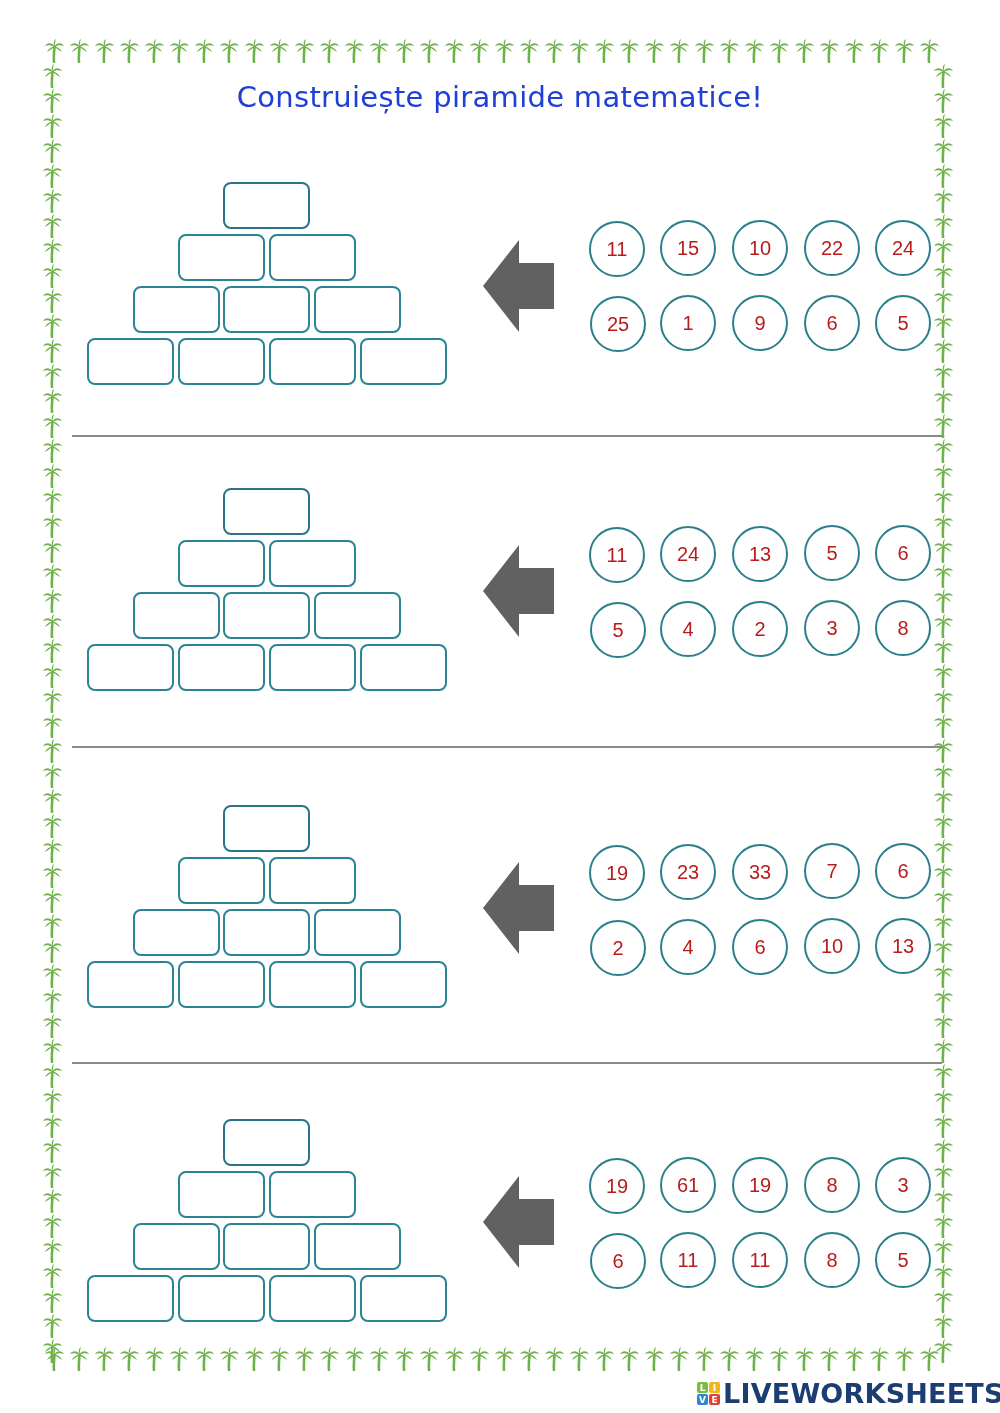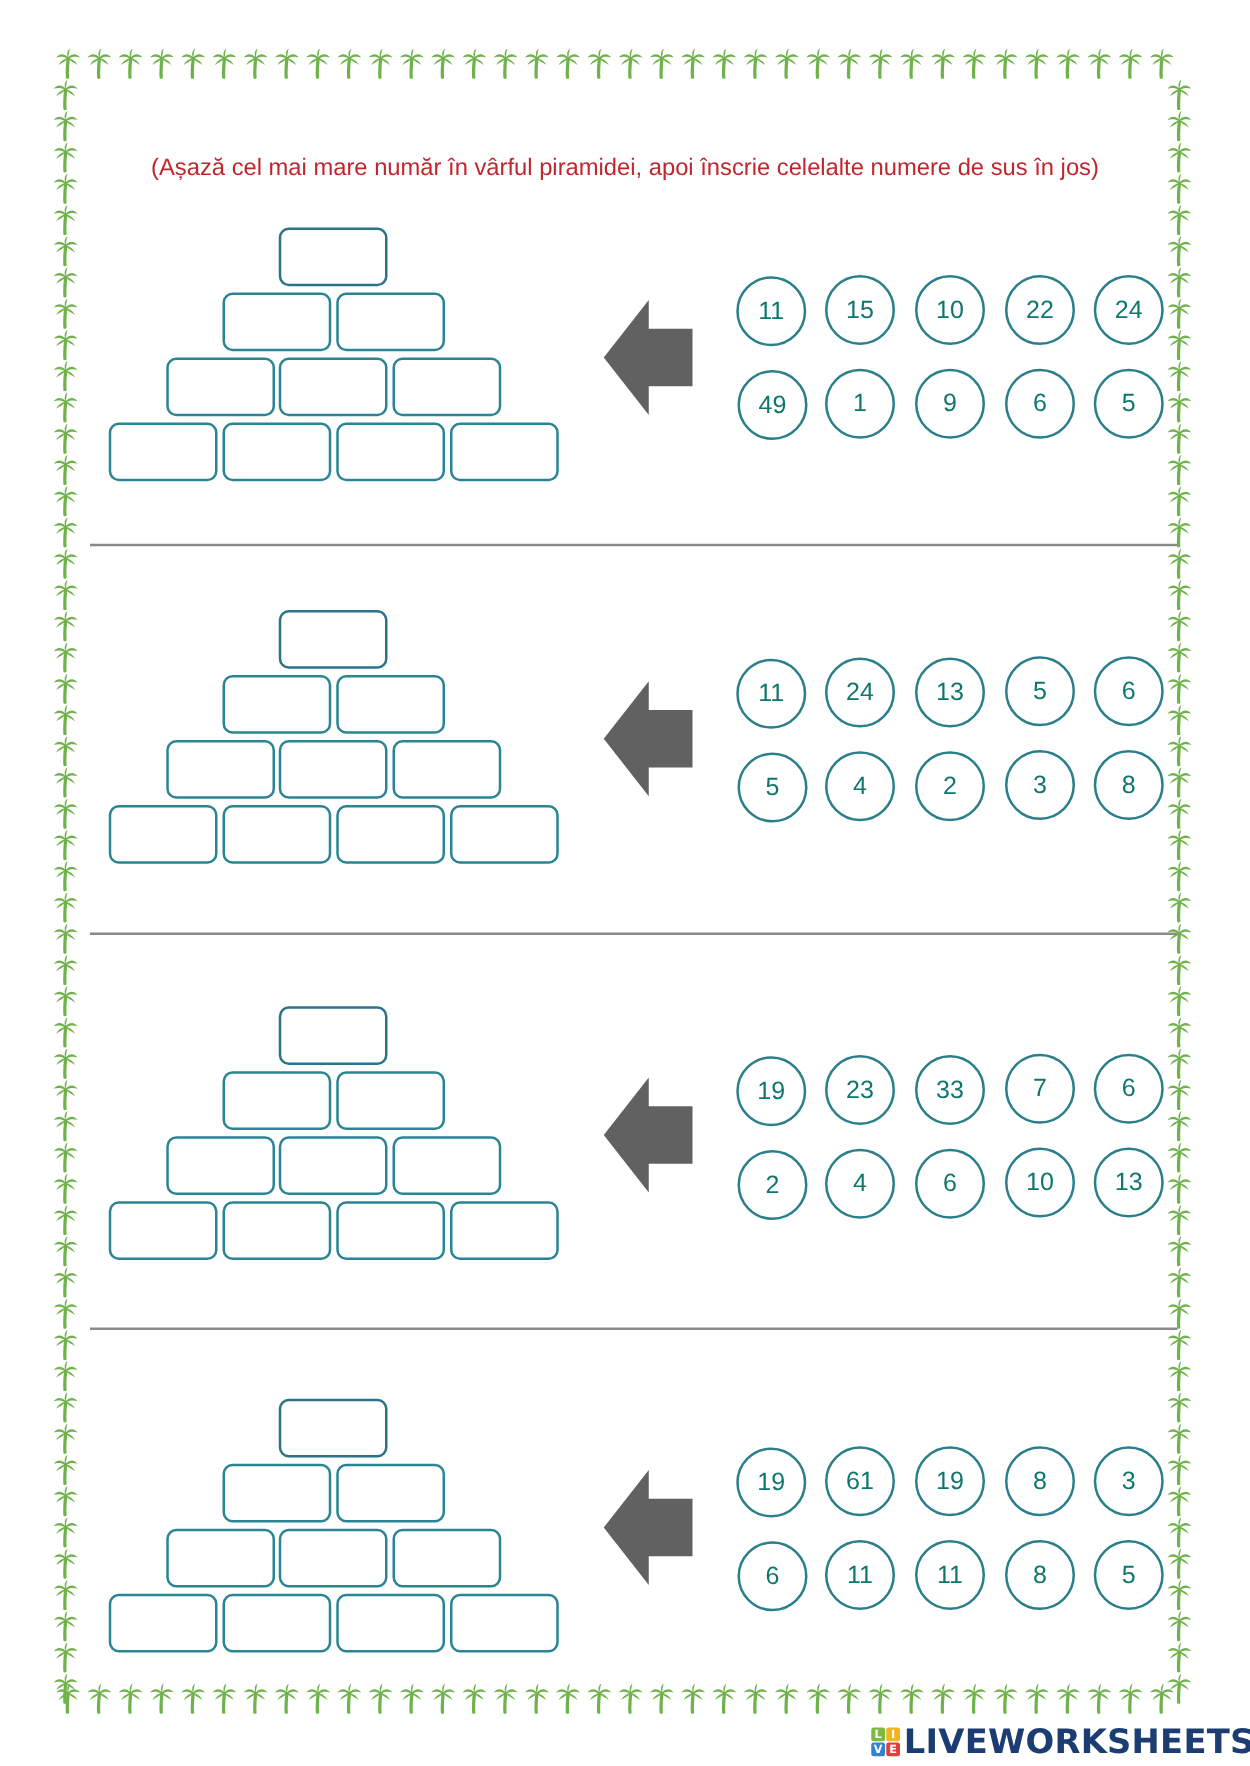--- a/index.html
+++ b/index.html
@@ -7,21 +7,21 @@
   .page { position:absolute; left:0; top:0; width:1000px; height:1413px; }
   .border-row { position:absolute; display:flex; }
   .border-col { position:absolute; display:flex; flex-direction:column; }
   .palm { width:25px; height:25px; display:block; }
   .title { position:absolute; left:0; width:1000px; top:80px; text-align:center; color:#1f3fd6; font-family:"DejaVu Sans", sans-serif; font-size:29px; letter-spacing:0.3px; }
   .subtitle { position:absolute; left:0; width:1000px; top:124px; text-align:center; color:#c0262d; font-family:"Liberation Sans", sans-serif; font-size:19px; }
   .section { position:absolute; left:0; width:1000px; }
   .brick { position:absolute; box-sizing:border-box; width:87px; height:47px; border:2.5px solid #2a8494; border-radius:8px; background:#fff; }
   .brick.b0 { border-color:#2b7388; }
   .arrow { position:absolute; width:72px; height:92px; }
-  .bubble { position:absolute; box-sizing:border-box; width:56px; height:56px; border:2px solid #2a7f8a; border-radius:50%; display:flex; align-items:center; justify-content:center; color:#0f766e; font-family:"Liberation Sans", sans-serif; font-size:20px; background:#fff; }
+  .bubble { position:absolute; box-sizing:border-box; width:56px; height:56px; border:2px solid #2a7f8a; border-radius:50%; display:flex; align-items:center; justify-content:center; color:#b91c1c; font-family:"Liberation Sans", sans-serif; font-size:20px; background:#fff; }
   .divider { position:absolute; left:72px; width:870px; height:2px; background:#8a8a8a; }
   .logo { position:absolute; left:697px; top:1378px; display:flex; align-items:center; }
   .logo-blocks { display:grid; grid-template-columns:11px 11px; grid-template-rows:11px 11px; gap:1px; margin-right:3px; }
   .lb { font-size:9px; font-weight:bold; color:#fff; display:flex; align-items:center; justify-content:center; border-radius:2px; font-family:"DejaVu Sans", sans-serif; }
   .logo-text { font-family:"DejaVu Sans", sans-serif; font-weight:bold; font-size:27px; color:#1c3d72; letter-spacing:0.2px; }
 </style>
 </head>
 <body>
 
 <div class="page">
@@ -1436,42 +1436,42 @@
       <svg class="palm" viewBox="0 0 25 25">
         <path d="M12.5 9 C12 14 11.5 19 12 24" stroke="#6fb24a" stroke-width="2.6" fill="none" stroke-linecap="round"></path>
         <path d="M12.5 8 C9 4 5 5 3 8 C6 7 9 7 12.5 9 Z" fill="#6fb24a"></path>
         <path d="M12.5 8 C16 4 20 5 22 8 C19 7 16 7 12.5 9 Z" fill="#6fb24a"></path>
         <path d="M12.5 8 C10 9 6 11 5 14 C8 12 10 11 12.5 9 Z" fill="#6fb24a"></path>
         <path d="M12.5 8 C15 9 19 11 20 14 C17 12 15 11 12.5 9 Z" fill="#6fb24a"></path>
         <path d="M12.5 9 C11 5 12 2 14 1 C13 4 13 6 12.5 9 Z" fill="#6fb24a"></path>
       </svg>
     </div>
 
-  <div class="subtitle">(Așază cel mai mare număr în vârful piramidei, apoi înscrie celelalte numere de sus în jos)</div>
+  <div class="title">Construiește piramide matematice!</div>
 
   <div class="section" style="top:180px; height:250px;">
     <div class="brick b0" style="left:223px; top:2px;"></div>
     <div class="brick" style="left:178px; top:54px;"></div>
     <div class="brick" style="left:269px; top:54px;"></div>
     <div class="brick" style="left:133px; top:106px;"></div>
     <div class="brick" style="left:223px; top:106px;"></div>
     <div class="brick" style="left:314px; top:106px;"></div>
     <div class="brick" style="left:87px; top:158px;"></div>
     <div class="brick" style="left:178px; top:158px;"></div>
     <div class="brick" style="left:269px; top:158px;"></div>
     <div class="brick" style="left:360px; top:158px;"></div>
     <svg class="arrow" style="left:483px; top:60px;" viewBox="0 0 72 92">
         <polygon points="0,46 36,0 36,23 71,23 71,69 36,69 36,92" fill="#616161"></polygon>
       </svg>
     <div class="bubble" style="left:589px; top:41px;">11</div>
     <div class="bubble" style="left:660px; top:40px;">15</div>
     <div class="bubble" style="left:732px; top:40px;">10</div>
     <div class="bubble" style="left:804px; top:40px;">22</div>
     <div class="bubble" style="left:875px; top:40px;">24</div>
-    <div class="bubble" style="left:590px; top:116px;">49</div>
+    <div class="bubble" style="left:590px; top:116px;">25</div>
     <div class="bubble" style="left:660px; top:115px;">1</div>
     <div class="bubble" style="left:732px; top:115px;">9</div>
     <div class="bubble" style="left:804px; top:115px;">6</div>
     <div class="bubble" style="left:875px; top:115px;">5</div>
   </div>
   <div class="divider" style="top:435px;"></div>
 
   <div class="section" style="top:486px; height:250px;">
     <div class="brick b0" style="left:223px; top:2px;"></div>
     <div class="brick" style="left:178px; top:54px;"></div>

